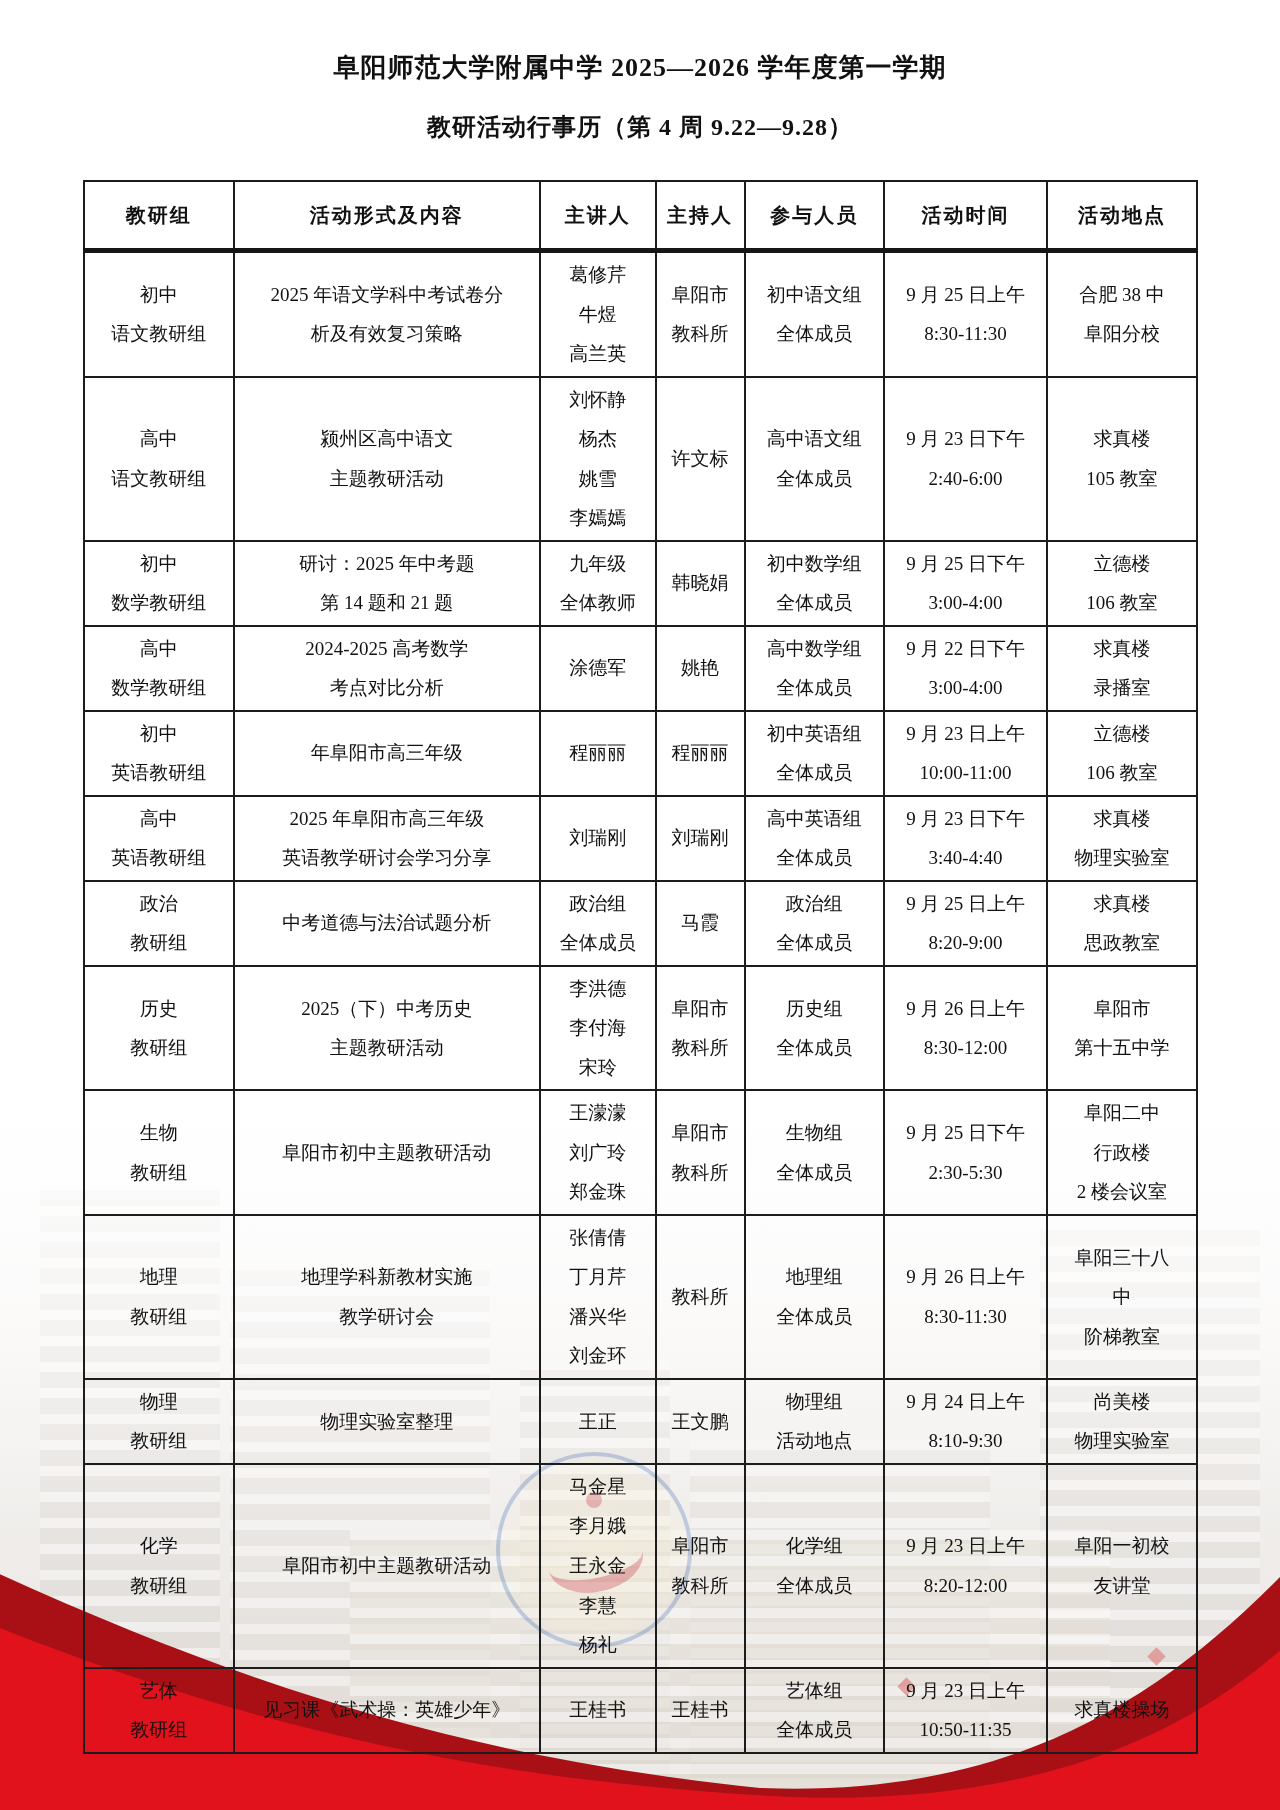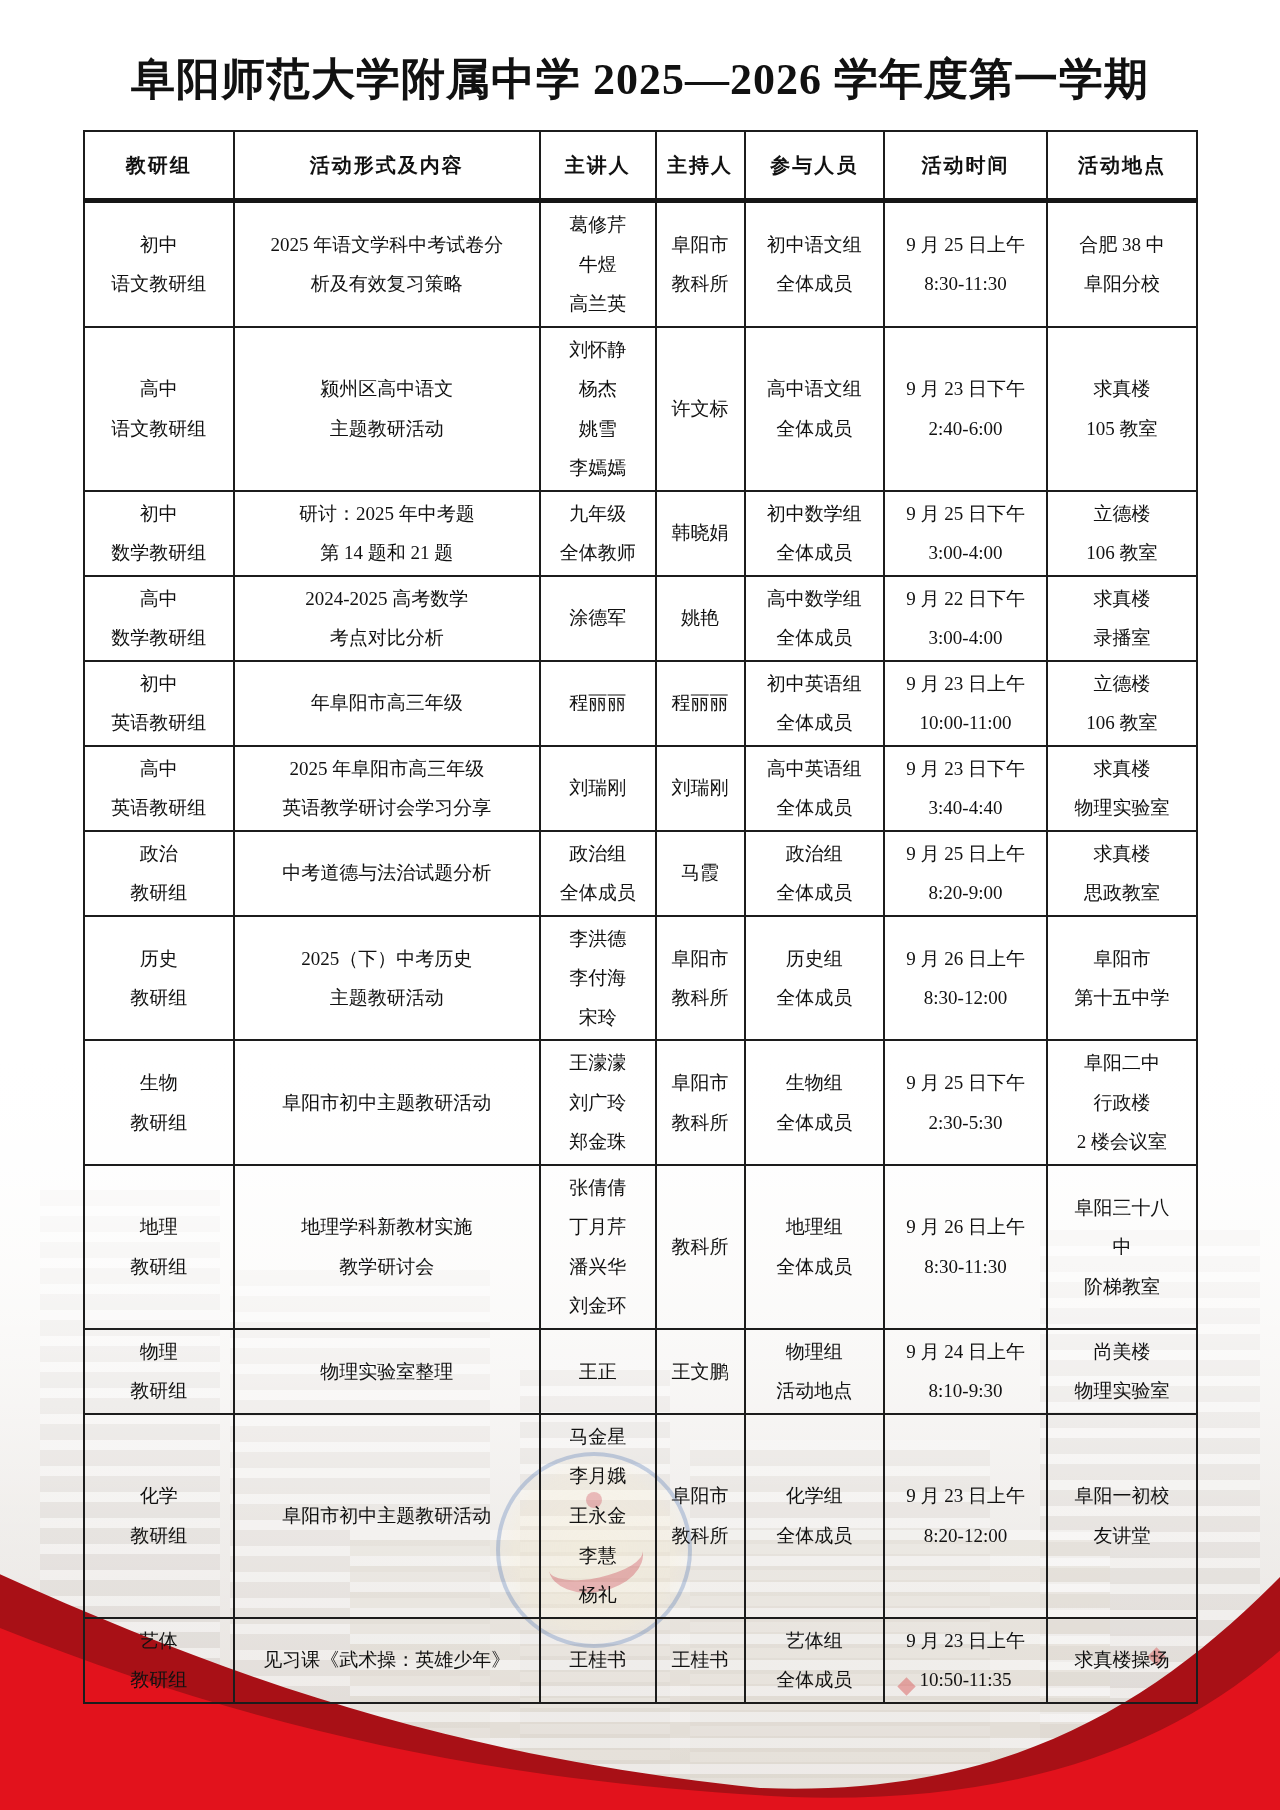--- a/index.html
+++ b/index.html
@@ -36,26 +36,26 @@
     background:radial-gradient(circle at 50% 50%,rgba(252,242,210,.9) 0%,rgba(250,238,205,.55) 60%,rgba(255,255,255,0) 75%);}
   .logo-swoosh{position:absolute;left:46px;top:58px;width:96px;height:64px;border-radius:50% 50% 50% 50%/60% 60% 40% 40%;
     border-bottom:14px solid rgba(200,30,40,.75);transform:rotate(-12deg);}
   .logo-dot{position:absolute;left:86px;top:36px;width:16px;height:16px;border-radius:50%;background:rgba(200,30,40,.7);}
 
   
   .red-wave{position:absolute;left:0;top:0;width:1280px;height:1810px;z-index:1;pointer-events:none;}
 
   
   .title{position:relative;z-index:2;margin:50px auto 0;width:1115px;text-align:center;
-    font-size:44px;font-weight:bold;letter-spacing:1px;}
+    font-size:26px;font-weight:bold;letter-spacing:1px;}
   .subtitle{position:relative;z-index:2;margin:26px auto 0;width:1115px;text-align:center;
     font-size:24px;font-weight:bold;letter-spacing:1px;}
 
   
-  table.sched{position:relative;z-index:2;margin:21px auto 0;width:1115px;
+  table.sched{position:relative;z-index:2;margin:37px auto 0;width:1115px;
     border-collapse:collapse;table-layout:fixed;background:transparent;}
   .sched th,.sched td{border:2px solid #1c1c1c;text-align:center;vertical-align:middle;
     white-space:pre-line;padding:2px 4px;background:transparent;}
   .sched th{height:62px;font-size:20px;font-weight:bold;letter-spacing:2px;}
   .sched thead th{border-bottom:5px solid #161616;}
   .sched td{font-size:19px;line-height:2.08;}
   col.c1{width:13.5%;} col.c2{width:27.5%;} col.c3{width:10.4%;} col.c4{width:8.0%;}
   col.c5{width:12.5%;} col.c6{width:14.7%;} col.c7{width:13.4%;}
 </style>
 </head>
@@ -80,20 +80,21 @@
     <div class="logo-swoosh"></div>
     <div class="logo-dot"></div>
   </div>
 
   <svg class="red-wave" viewBox="0 0 1280 1810" aria-hidden="true">
     <path id="wave-dark" d="M -5 1572 C 250 1688, 470 1758, 760 1788 C 1010 1798, 1160 1700, 1285 1572 L 1285 1815 L -5 1815 Z" fill="#a81016"></path>
     <path id="wave-bright" d="M -5 1626 C 260 1732, 500 1782, 790 1797 C 1030 1805, 1180 1740, 1285 1646 L 1285 1815 L -5 1815 Z" fill="#e2121c"></path>
   </svg>
 
   <div class="title">阜阳师范大学附属中学 2025—2026 学年度第一学期</div>
+  <div class="subtitle">教研活动行事历（第 4 周  9.22—9.28）</div>
 
   <table class="sched">
     <colgroup>
       <col class="c1">
         <col class="c2">
         <col class="c3">
         <col class="c4">
       <col class="c5">
         <col class="c6">
         <col class="c7">

